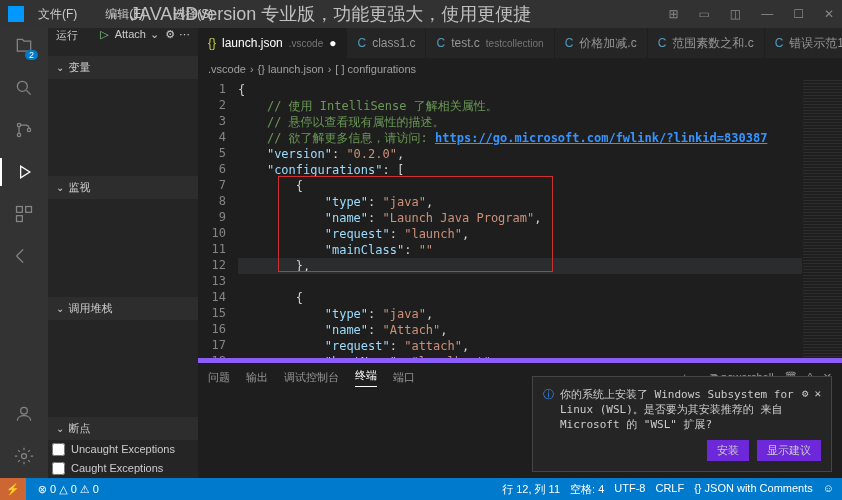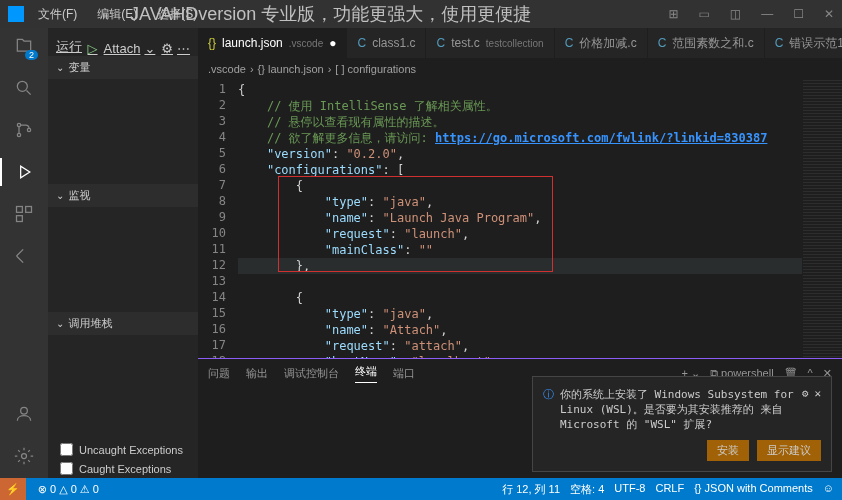--- a/index.html
+++ b/index.html
@@ -1,66 +1,66 @@
 <!DOCTYPE html>
 <html><head>
 <meta charset="utf-8">
 <style>
 * { margin:0; padding:0; box-sizing:border-box; }
 body { font-family:"Segoe UI",sans-serif; font-size:12px; background:#1e1e1e; color:#ccc; width:842px; height:500px; overflow:hidden; position:relative; }
 .watermark { position:absolute; top:2px; left:130px; font-size:18px; color:#c0c0c0; z-index:100; font-weight:400; }
 .titlebar { height:28px; background:#323233; display:flex; align-items:center; padding:0 8px; color:#ccc; }
 .titlebar .vsicon { width:16px; height:16px; background:#0098ff; margin-right:8px; }
-.titlebar .menu { display:flex; gap:8px; }
+.titlebar .menu { display:flex; gap:16px; }
 .titlebar .menu span { padding:2px 6px; font-size:12px; }
 .titlebar .wincontrols { margin-left:auto; display:flex; gap:20px; color:#888; }
 .main { display:flex; height:calc(100% - 28px - 22px); }
 .activitybar { width:48px; background:#333; display:flex; flex-direction:column; align-items:center; padding-top:6px; gap:18px; color:#858585; }
 .activitybar .aicon { width:24px; height:24px; display:flex; align-items:center; justify-content:center; position:relative; }
 .activitybar .aicon.active { color:#fff; }
 .activitybar .aicon.active::before { content:""; position:absolute; left:-12px; top:-2px; width:2px; height:28px; background:#fff; }
 .activitybar .bottom { margin-top:auto; margin-bottom:10px; display:flex; flex-direction:column; gap:18px; }
 .badge { position:absolute; right:-2px; bottom:-2px; background:#007acc; color:#fff; border-radius:8px; font-size:9px; padding:0 4px; }
 .sidebar { width:150px; background:#252526; display:flex; flex-direction:column; color:#ccc; }
-.sb-header { height:28px; display:flex; align-items:flex-end; padding:0 8px; font-size:13px;text-decoration:underline; }
+.sb-header { height:28px; display:flex; align-items:flex-start; padding:0 8px; font-size:11px; }
 .sb-header .label { flex:1; }
 .sb-header .play { color:#89d185; margin-right:6px; }
 .sb-section { font-size:11px; padding:4px 8px; background:#2d2d2d; color:#ccc; display:flex; align-items:center; gap:4px; }
 .sb-section::before { content:"⌄"; font-size:10px; }
 .sb-body { flex:1; }
-.sb-check { padding:3px 12px; display:flex; align-items:center; gap:6px; font-size:11px; color:#ccc; }
+.sb-check { padding:3px 4px; display:flex; align-items:center; gap:6px; font-size:11px; color:#ccc; }
 .sb-check input { accent-color:#007acc; }
 .editor-area { flex:1; display:flex; flex-direction:column; background:#1e1e1e; min-width:0; }
 .tabs { height:30px; background:#252526; display:flex; overflow:hidden; }
 .tab { padding:0 10px; display:flex; align-items:center; gap:6px; font-size:12px; color:#969696; border-right:1px solid #1e1e1e; white-space:nowrap; }
 .tab.active { background:#1e1e1e; color:#fff; }
 .tab .dot { color:#cbcb41; }
 .tab .cicon { color:#519aba; }
 .breadcrumb { height:22px; padding:0 10px; font-size:11px; color:#a0a0a0; display:flex; align-items:center; gap:4px; }
 .code-wrap { flex:1; display:flex; position:relative; overflow:hidden; }
 .gutter { width:40px; text-align:right; color:#858585; font-family:Consolas,monospace; font-size:12px; padding-top:2px; }
 .gutter div { height:16px; padding-right:12px; }
 .code { flex:1; font-family:Consolas,monospace; font-size:12px; line-height:16px; padding-top:2px; position:relative; }
 .code .line { height:16px; white-space:pre; }
 .c-comment { color:#6a9955; }
 .c-link { color:#3794ff; text-decoration:underline;font-weight:bold; }
 .c-key { color:#9cdcfe; }
 .c-str { color:#ce9178; }
 .c-punc { color:#d4d4d4; }
 .redbox { position:absolute; border:1px solid #d03030; pointer-events:none; }
 .minimap { width:40px; background:#1e1e1e; border-left:1px solid #1e1e1e; opacity:0.4; background-image:linear-gradient(#444 1px,transparent 1px); background-size:100% 3px; }
-.panel { height:120px; border-top:1px solid #8b5cf6; background:#1e1e1e; display:flex; flex-direction:column; }
+.panel { height:120px; border-top:5px solid #8b5cf6; background:#1e1e1e; display:flex; flex-direction:column; }
 .panel-tabs { height:28px; display:flex; align-items:center; padding:0 10px; gap:16px; font-size:11px; color:#969696; }
 .panel-tabs .pt.active { color:#fff; border-bottom:1px solid #fff; padding-bottom:3px; }
 .panel-tabs .right { margin-left:auto; display:flex; align-items:center; gap:10px; }
 .terminal { flex:1; padding:4px 12px; font-family:Consolas,monospace; font-size:12px; color:#ccc; position:relative; }
 .notif { position:absolute; right:10px; bottom:6px; width:300px; background:#252526; border:1px solid #454545; padding:10px; font-size:11px; color:#ccc; }
 .notif .nhead { display:flex; gap:6px; margin-bottom:6px; }
 .notif .nbtns { display:flex; gap:8px; justify-content:flex-end; margin-top:8px; }
-.notif .nbtn { background:#a16207; padding:3px 10px; font-size:11px; }
+.notif .nbtn { background:#6d28d9; padding:3px 10px; font-size:11px; }
 .statusbar { height:22px; background:#007acc; color:#fff; display:flex; align-items:center; font-size:11px; padding:0 8px; gap:12px; }
 .statusbar .orange { background:#cc6633; height:100%; display:flex; align-items:center; padding:0 6px; margin-left:-8px; }
 .statusbar .right { margin-left:auto; display:flex; gap:10px; }
 svg { width:20px; height:20px; stroke:currentColor; fill:none; stroke-width:1.5; }
 </style>
 </head>
 <body>
 
 <div class="watermark">JAVAHDversion 专业版，功能更强大，使用更便捷</div>
 
@@ -144,20 +144,21 @@
       <span style="margin-left:4px">⌄</span>
       <span style="margin-left:6px">⚙</span>
       <span style="margin-left:4px">⋯</span>
     </div>
     <div class="sb-section">变量</div>
     <div class="sb-body" style="height:80px"></div>
     <div class="sb-section">监视</div>
     <div class="sb-body" style="height:130px"></div>
     <div class="sb-section">调用堆栈</div>
     <div class="sb-body" style="height:50px"></div>
+    <div class="sb-section">断点</div>
     <div class="sb-check">
         <input type="checkbox" style="">
         <span>Uncaught Exceptions</span>
       </div>
     <div class="sb-check">
         <input type="checkbox" style="">
         <span>Caught Exceptions</span>
       </div>
   </div>
 

